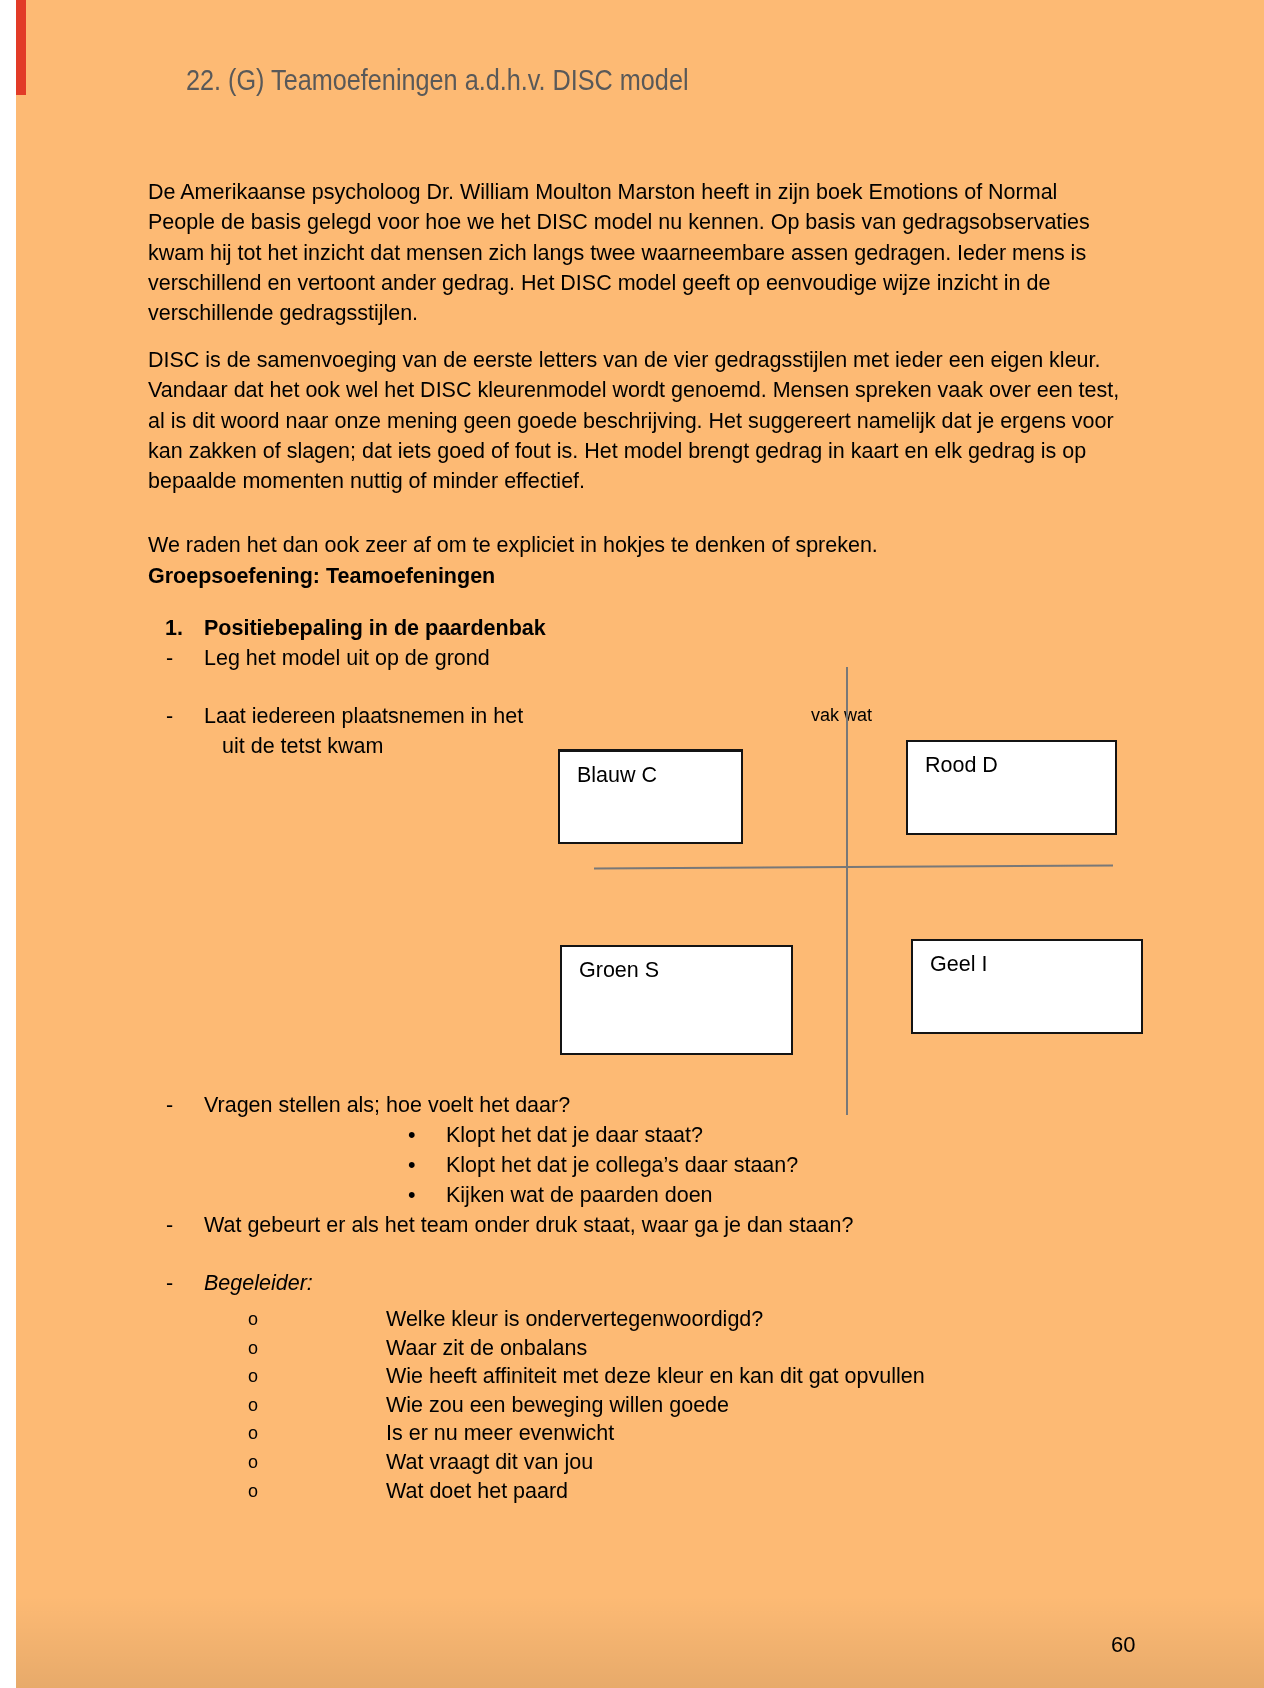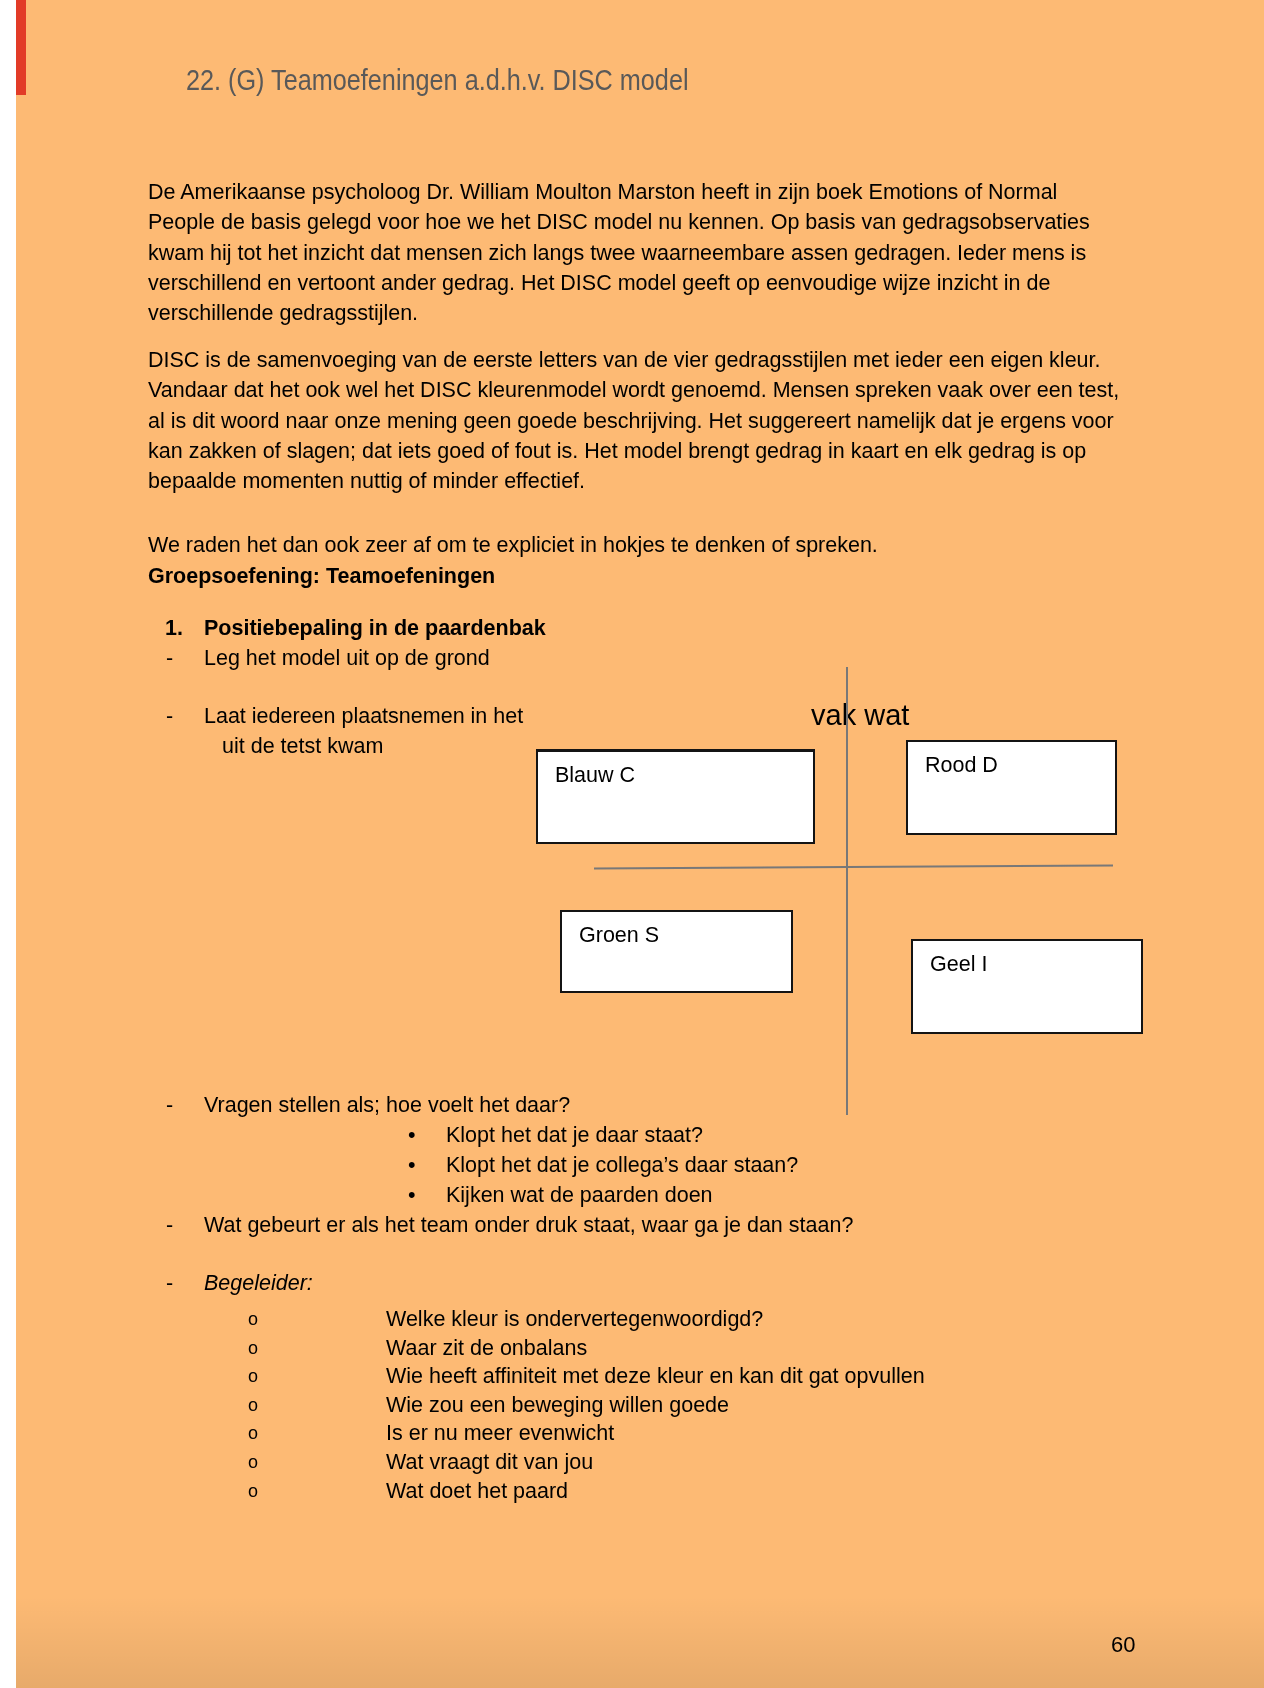--- a/index.html
+++ b/index.html
@@ -52,21 +52,21 @@
   .flowline { font-size: 21.5px; line-height: 30px; white-space: nowrap; }
   .marker { display: inline-block; width: 38px; flex: 0 0 38px; }
   .num-row { position: absolute; left: 149px; font-size: 21.5px; line-height: 30px; font-weight: 700; }
   .num-row .marker { width: 39px; flex: 0 0 39px; font-weight: 700; }
   .dash-indent { padding-left: 18px; }
   .bullet-indent { padding-left: 260px; }
   .second-line { padding-left: 56px; }
   .vak-wat {
     position: absolute;
     left: 795px; top: 700px;
-    font-size: 29px;
+    font-size: 18px;
     line-height: 30px;
     white-space: nowrap;
   }
   .list-block { position: absolute; left: 132px; width: 1060px; }
   .italic { font-style: italic; }
   .o-list { position: absolute; left: 132px; width: 1060px; }
   .o-row { display: flex; align-items: flex-start; font-size: 21.5px; line-height: 28.6px; }
   .o-row .marker { padding-left: 100px; width: 138px; flex: 0 0 138px; font-size: 18px; line-height: 28.6px; }
   .dline { position: absolute; background: #787878; }
   .v-axis { left: 830px; top: 667px; width: 2px; height: 448px; }
@@ -77,23 +77,23 @@
     background: #ffffff;
     box-sizing: border-box;
   }
   .dbox .dbox-label {
     display: block;
     padding: 11px 0 0 17px;
     font-size: 21.5px;
     line-height: 24px;
     white-space: nowrap;
   }
-  .box-blauw { left: 520px; top: 749px; width: 279px; height: 95px; border-top-width: 3px; }
+  .box-blauw { left: 542px; top: 749px; width: 185px; height: 95px; border-top-width: 3px; }
   .box-rood  { left: 890px; top: 740px; width: 211px; height: 95px; }
-  .box-groen { left: 544px; top: 910px; width: 233px; height: 83px; }
+  .box-groen { left: 544px; top: 945px; width: 233px; height: 110px; }
   .box-geel  { left: 895px; top: 939px; width: 232px; height: 95px; }
   .page-number {
     position: absolute;
     left: 1095px; top: 1630px;
     font-size: 22px;
     line-height: 30px;
   }
   .bottom-shade {
     position: absolute;
     left: 0; top: 1596px;

